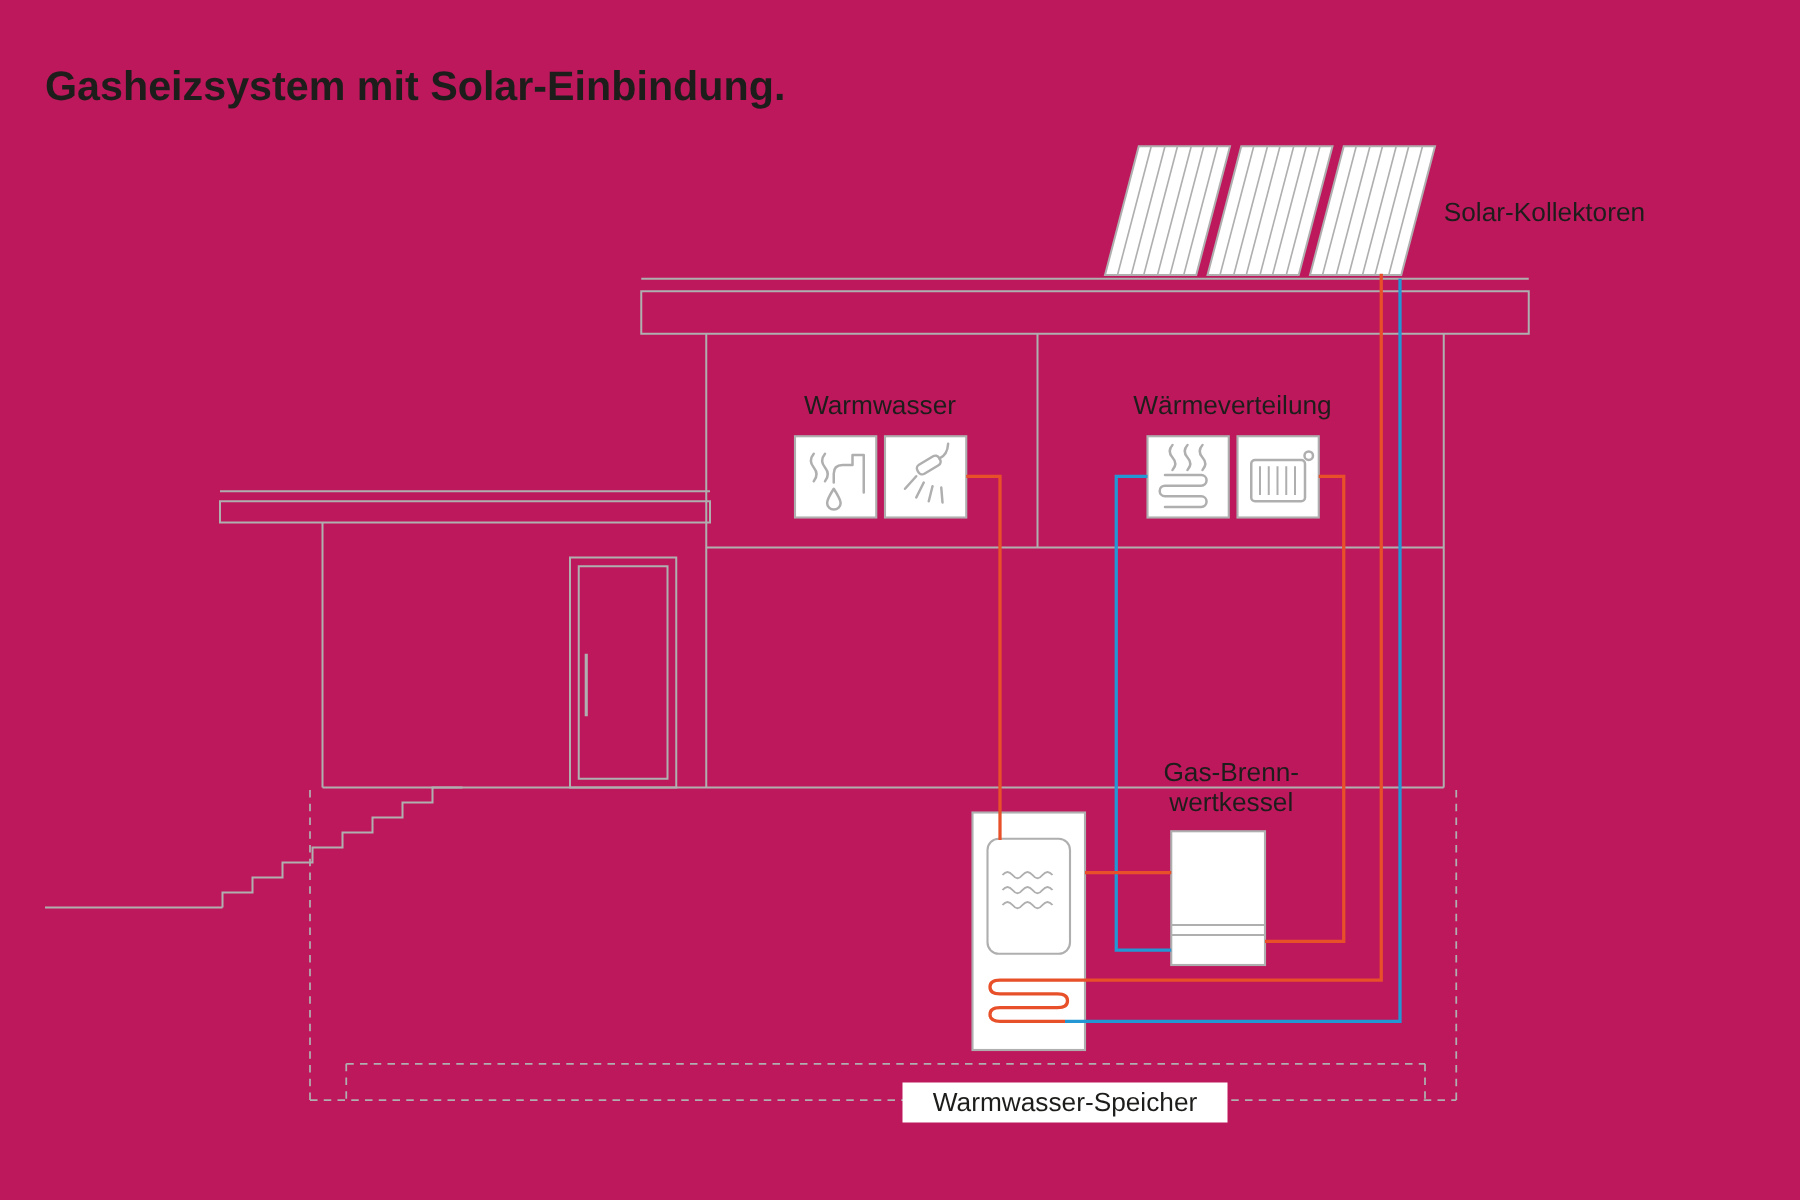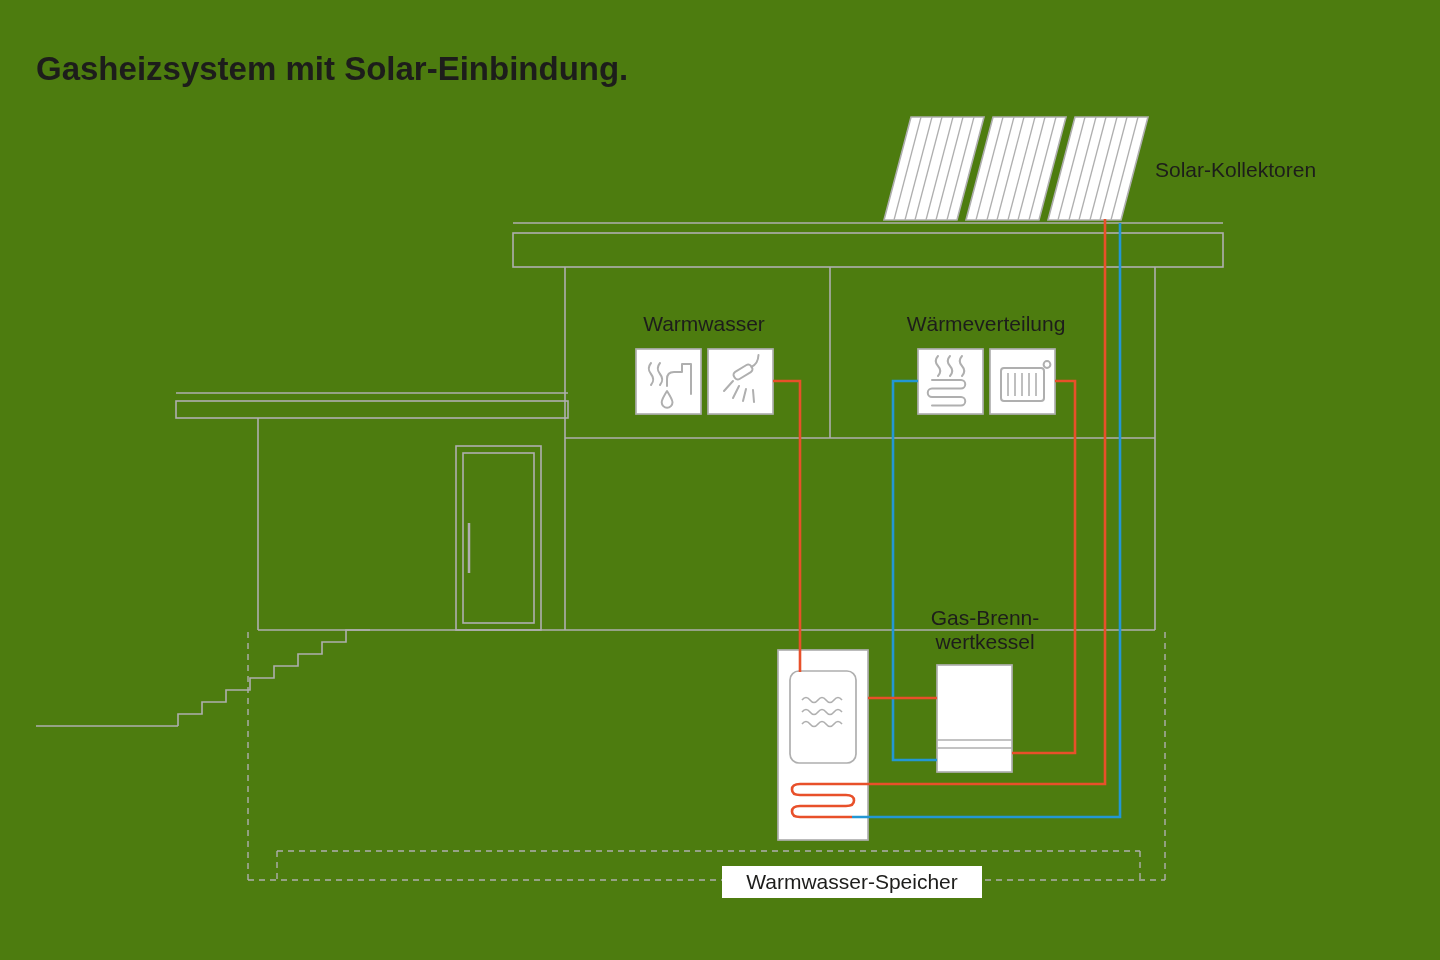--- a/index.html
+++ b/index.html
@@ -2,21 +2,21 @@
 <html style="--pipe-hot: #e8502a; --pipe-cold: #2397d4; --outline: #afafaf; --text: #1d1d1b;"><head>
 <meta charset="utf-8">
 <style>
   :root{
     --outline:#afafaf;
     --pipe-hot:#e8502a;
     --pipe-cold:#2397d4;
     --text:#1d1d1b;
   }
   html,body{margin:0;padding:0;background:#fff;}
-  .stage{position:relative;width:1440px;height:960px;background:#4d7c0f;overflow:hidden;}
+  .stage{position:relative;width:1440px;height:960px;background:#be185d;overflow:hidden;}
   svg{display:block;}
   text{font-family:"Liberation Sans",sans-serif;fill:var(--text);}
   .title{font-size:33px;font-weight:600;}
   .label{font-size:21px;font-weight:400;}
   .outline{stroke:var(--outline);stroke-width:1.6;fill:none;}
   .dashed{stroke:var(--outline);stroke-width:1.4;fill:none;stroke-dasharray:6 5;}
   .box{fill:#ffffff;stroke:var(--outline);stroke-width:1.7;}
   .panel-face{fill:#ffffff;stroke:var(--outline);stroke-width:1.6;}
   .panel-hatch{stroke:var(--outline);stroke-width:1.3;}
   .icon-stroke{stroke:var(--outline);stroke-width:2;fill:none;stroke-linecap:round;stroke-linejoin:round;}

